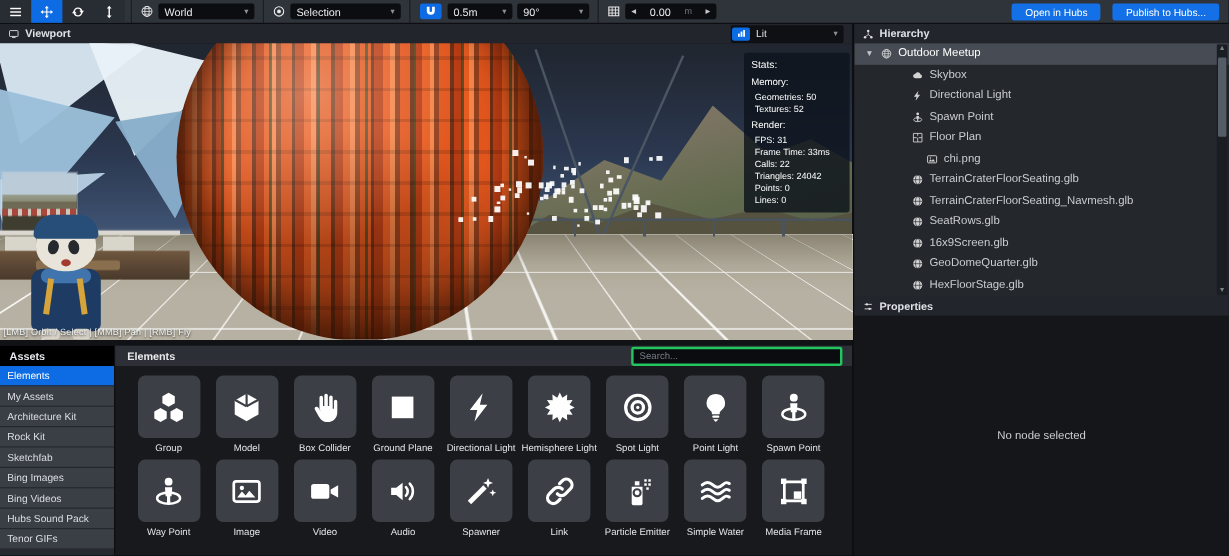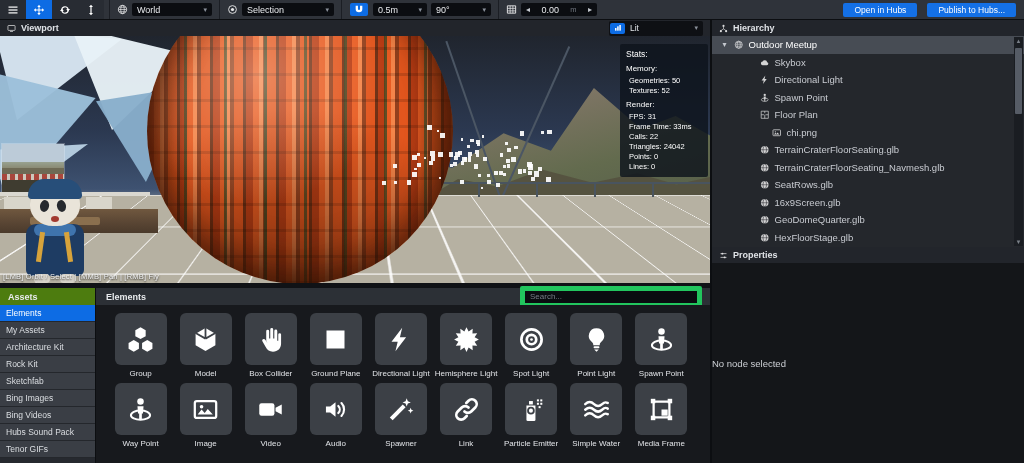--- a/index.html
+++ b/index.html
@@ -108,48 +108,48 @@
   .stats{right:2px;top:8px;width:88px;background:rgba(14,19,28,.82);border-radius:2px;
          padding:5px 6px;box-sizing:border-box;color:#fff}
   .s-title{font-size:8.5px;margin-bottom:5px}
   .s-label{font-size:8px;margin:4px 0 3px}
   .s-row{font-size:7.5px;line-height:10px;padding-left:3px}
   .hint{left:3px;bottom:2px;font-size:7.5px;color:#f0f1f2;letter-spacing:.2px;
         text-shadow:0 1px 2px rgba(0,0,0,.85)}
   
   .assets{height:175px;display:flex;flex:none}
   .asrc{width:96px;background:#26292f;border-right:1px solid #0c0e11;box-sizing:border-box;display:flex;flex-direction:column}
-  .asrc-header{height:17px;background:#4d7c0f;display:flex;align-items:center;padding:0 8px;font-size:9px;font-weight:700;flex:none}
+  .asrc-header{height:17px;background:#000000;display:flex;align-items:center;padding:0 8px;font-size:9px;font-weight:700;flex:none}
   .asrc-tab{height:16px;background:#3a3e45;border-bottom:1px solid #24272c;display:flex;align-items:center;
             padding:0 6px;font-size:8.5px;color:#dcdfe3;flex:none;cursor:pointer;white-space:nowrap}
   .asrc-tab.selected{background:#0d6ce4;color:#fff}
   .aelems{flex:1;display:flex;flex-direction:column;min-width:0}
   .aelems-header{height:17px;background:#2c3036;display:flex;align-items:center;justify-content:space-between;
                  padding:0 8px 0 10px;font-size:9px;font-weight:700;flex:none}
-  .search{width:162px;height:12px;background:#0a0c10;border:5px solid #22c55e;border-radius:2px;
+  .search{width:162px;height:12px;background:#0a0c10;border:2px solid #22c55e;border-radius:2px;
           color:#cfd3d9;font-size:8px;padding:0 5px;font-family:inherit;outline:none}
   .search::placeholder{color:#767c86}
   .grid{flex:1;background:#17191d;padding:8px 12px 0;display:flex;flex-wrap:wrap;align-content:flex-start;overflow:hidden}
   .eitem{width:65.1px;display:flex;flex-direction:column;align-items:center;margin-bottom:5px;cursor:pointer}
   .etile{width:52px;height:52px;background:#3c4046;border-radius:6px;display:flex;align-items:center;justify-content:center}
   .etile svg{width:27px;height:27px;display:block}
   .elabel{margin-top:4px;font-size:8px;color:#e2e4e8;white-space:nowrap}
   
   .hier-list{position:relative;height:211px;background:#24272c;overflow:hidden;flex:none}
   .hrow{height:17.5px;display:flex;align-items:center;gap:5px;padding-right:14px;cursor:pointer;box-sizing:border-box}
   .hrow.selected{background:#474c54}
   .hcaret{width:9px;font-size:8px;color:#c4c8ce;text-align:center;flex:none}
   .hicon svg{width:9.5px;height:9.5px;opacity:.8;display:block}
   .hlabel{font-size:9.5px;color:#c9ccd2;white-space:nowrap}
   .hrow.selected .hlabel{color:#fff}
   .hscroll{position:absolute;right:1px;top:1px;bottom:1px;width:9px;background:#1a1d22}
   .hthumb{position:absolute;left:1px;right:1px;top:11px;height:66px;background:#565c66;border-radius:1px}
   .harrow{position:absolute;left:0;right:0;text-align:center;font-size:6px;color:#7a8088}
   .harrow.up{top:1px}.harrow.dn{bottom:1px}
-  .props-body{flex:1;background:#141619;display:flex;align-items:center;
+  .props-body{flex:1;background:#141619;display:flex;align-items:center;justify-content:center;
               font-size:9.5px;color:#cdd0d5}
 </style>
 </head>
 <body>
 
 <div class="toolbar">
   <div class="tools" id="tool-group">
       <div class="tbtn">
         <svg viewBox="0 0 24 24" fill="#fff">
           <rect x="3" y="5" width="18" height="2.4"></rect>

